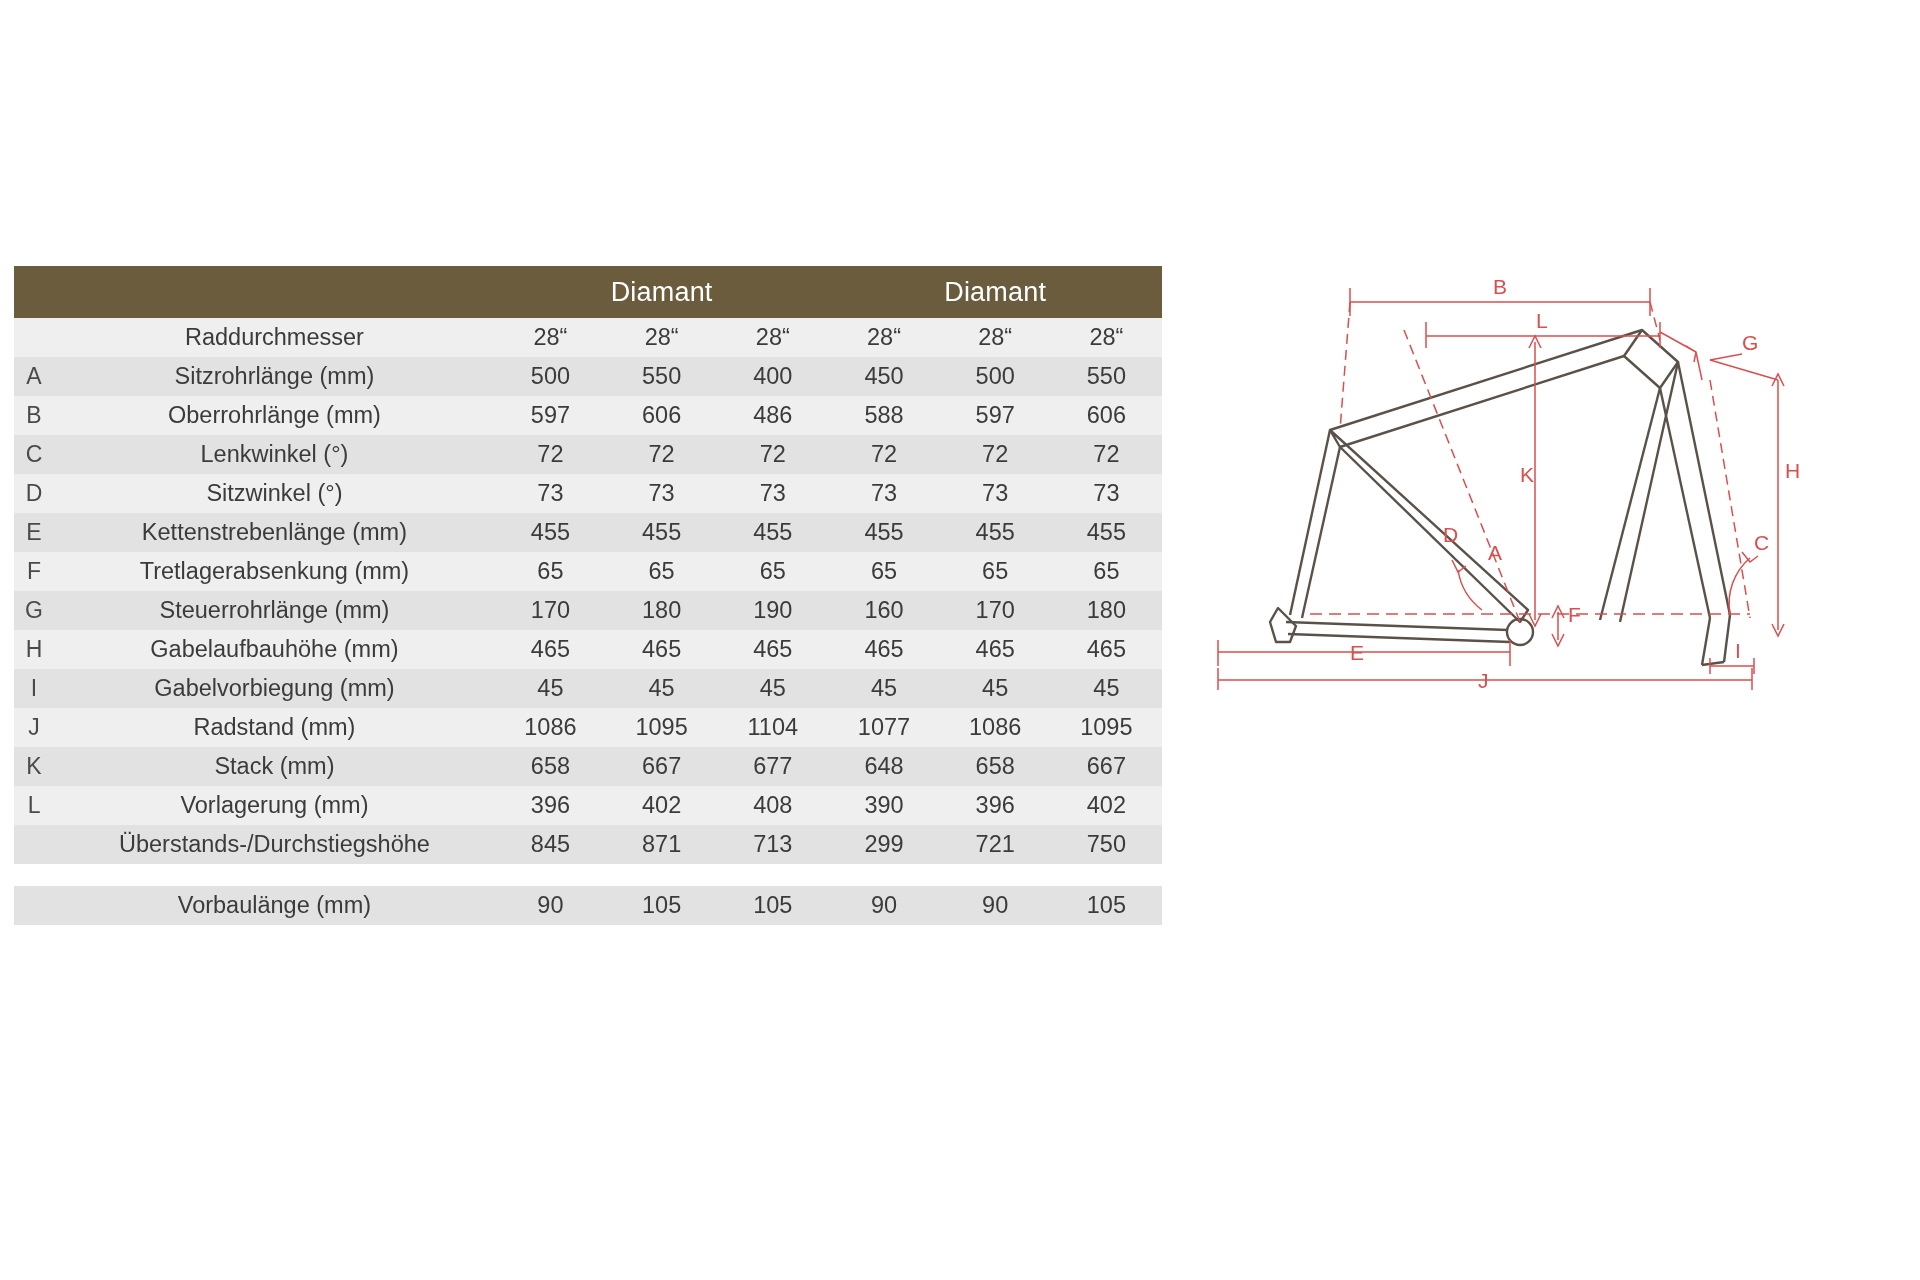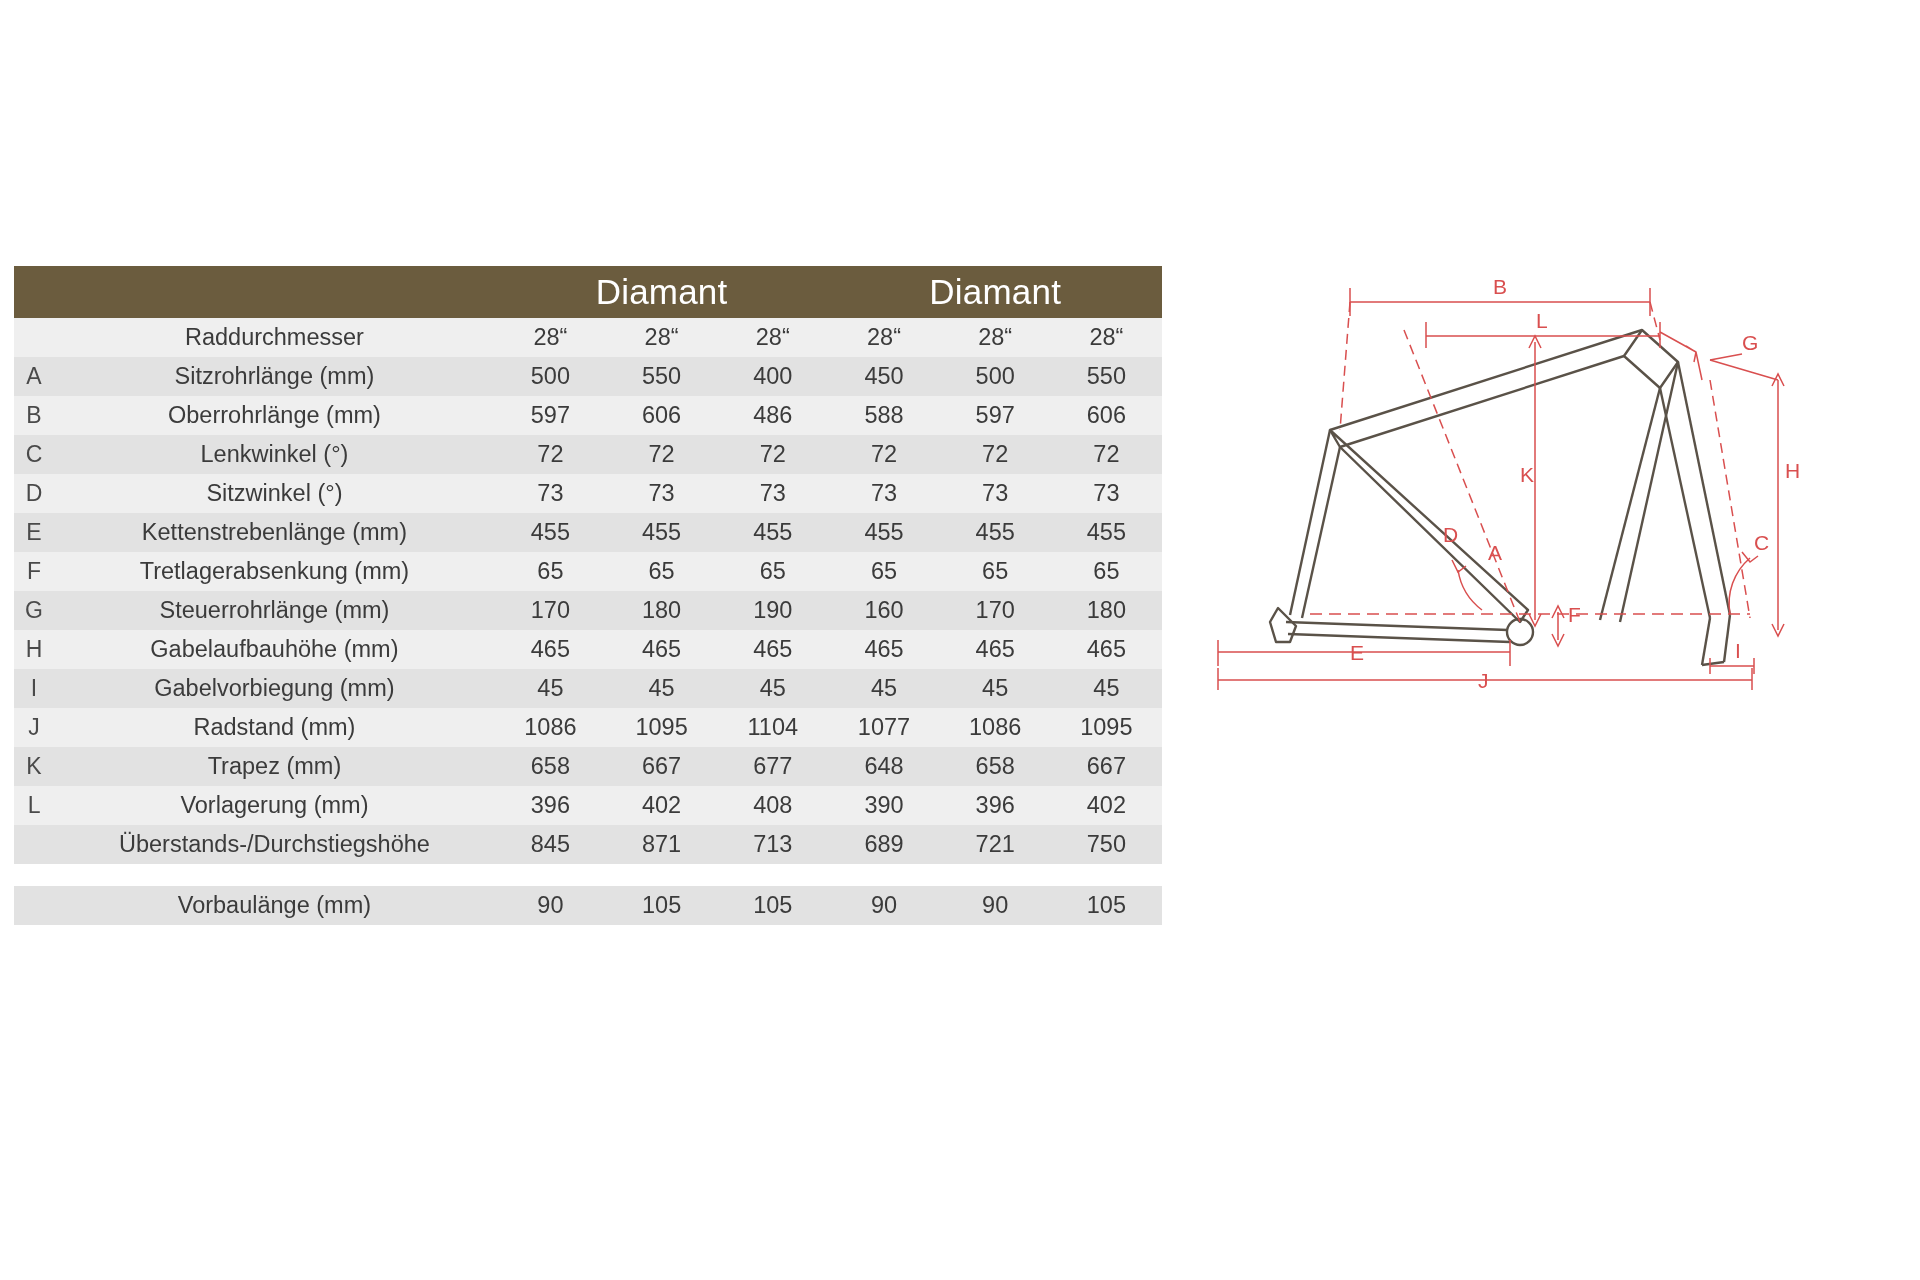--- a/index.html
+++ b/index.html
@@ -34,21 +34,21 @@
     font-weight: normal;
   }
   .col-letter { width: 40px; }
   .col-label  { width: 440px; }
   .col-val    { width: 111px; }
 
   thead tr.head-row th {
     background: #6b5c3e;
     color: #ffffff;
     height: 52px;
-    font-size: 35px;
+    font-size: 27px;
     text-align: center;
     vertical-align: middle;
     letter-spacing: 0.2px;
   }
   thead tr.head-row th.blank { background: #6b5c3e; }
 
   tbody tr td {
     height: 39px;
     font-size: 23.5px;
     color: #3b3b3b;
@@ -209,21 +209,21 @@
           <td class="label">Radstand (mm)</td>
           <td class="val">1086</td>
           <td class="val">1095</td>
           <td class="val">1104</td>
           <td class="val">1077</td>
           <td class="val">1086</td>
           <td class="val">1095</td>
         </tr>
         <tr class="even">
           <td class="letter">K</td>
-          <td class="label">Trapez (mm)</td>
+          <td class="label">Stack (mm)</td>
           <td class="val">658</td>
           <td class="val">667</td>
           <td class="val">677</td>
           <td class="val">648</td>
           <td class="val">658</td>
           <td class="val">667</td>
         </tr>
         <tr class="odd">
           <td class="letter">L</td>
           <td class="label">Vorlagerung (mm)</td>
@@ -233,21 +233,21 @@
           <td class="val">390</td>
           <td class="val">396</td>
           <td class="val">402</td>
         </tr>
         <tr class="even">
           <td class="letter"></td>
           <td class="label">Überstands-/Durchstiegshöhe</td>
           <td class="val">845</td>
           <td class="val">871</td>
           <td class="val">713</td>
-          <td class="val">689</td>
+          <td class="val">299</td>
           <td class="val">721</td>
           <td class="val">750</td>
         </tr>
       </tbody>
   </table>
 
   <table class="geo" style="margin-top:22px">
     <colgroup>
       <col class="col-letter">
         <col class="col-label">

